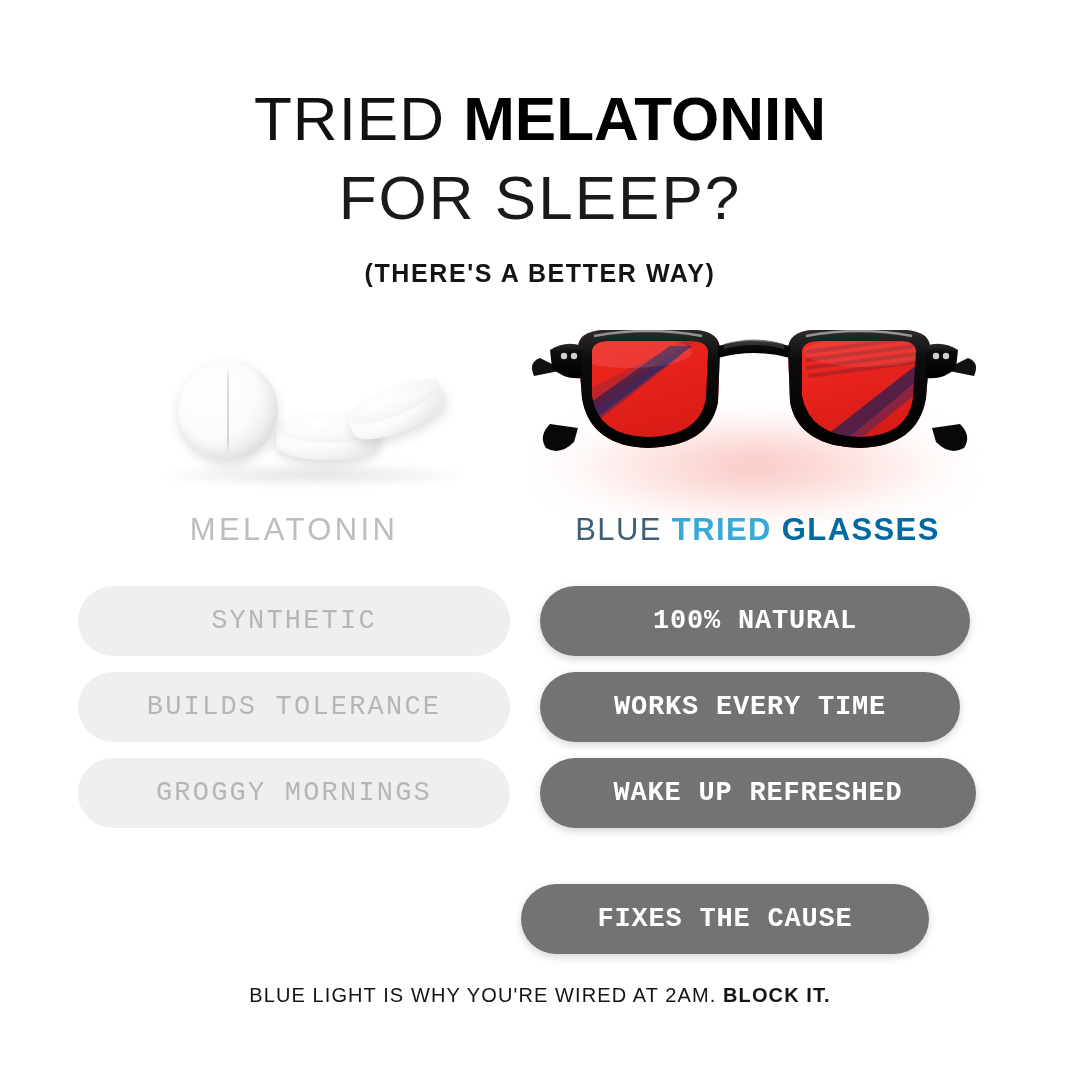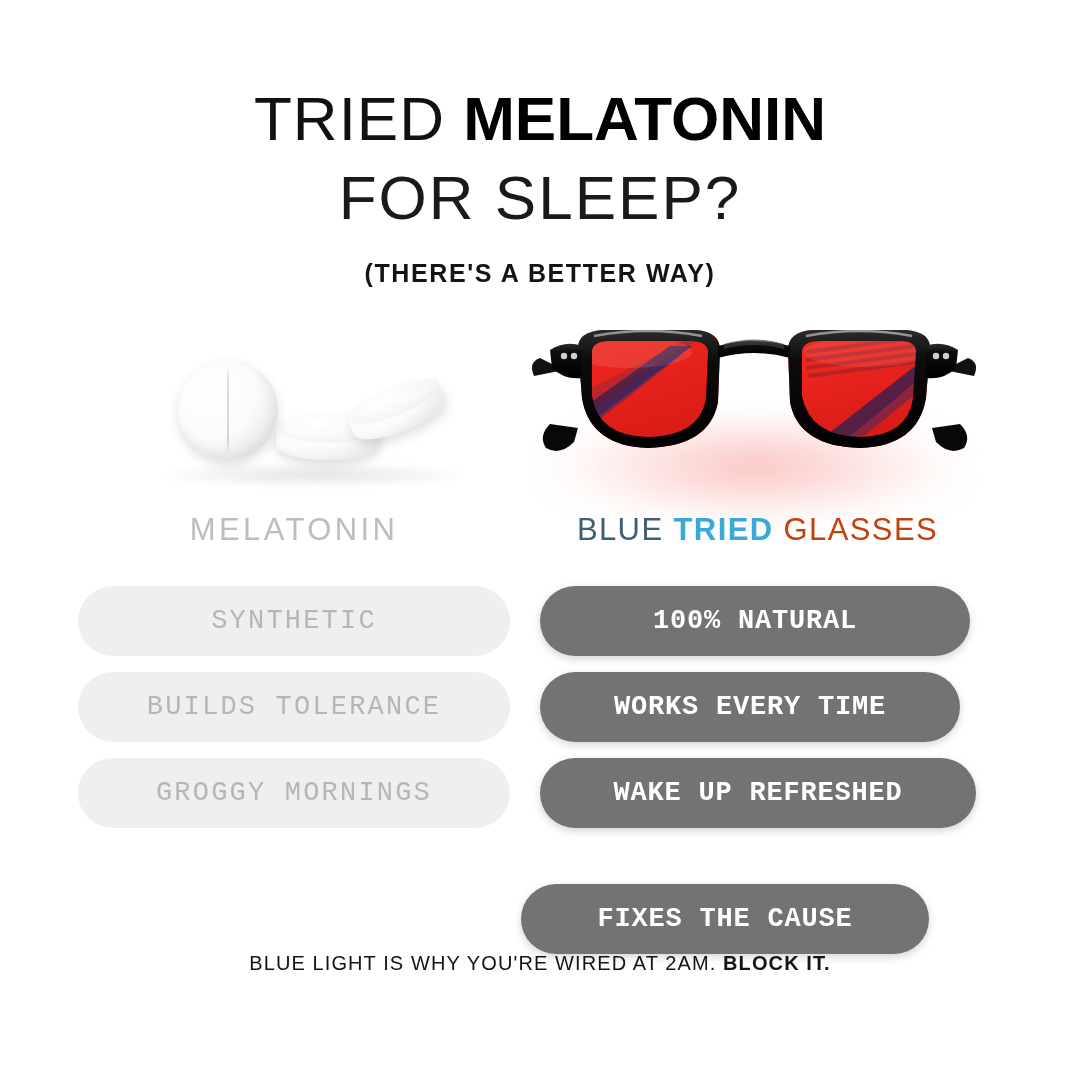--- a/index.html
+++ b/index.html
@@ -192,22 +192,22 @@
   }
   .caption-right .cr-blue {
     font-weight: 400;
     color: #3f5f77;
   }
   .caption-right .cr-light {
     font-weight: 800;
     color: #3aa9d8;
   }
   .caption-right .cr-rest {
-    font-weight: 400;
-    color: #c2410c;
+    font-weight: 700;
+    color: #0369a1;
   }
 
   
   .pill-grid {
     position: absolute;
     top: 586px;
     left: 0;
     width: 1080px;
   }
   .pill-row {
@@ -249,21 +249,21 @@
 
   
   .pos-w0 { left: 540px; width: 430px; }
   .pos-w1 { left: 540px; width: 436px; }
   .pos-w2 { left: 540px; width: 420px; }
   .pos-w3 { left: 521px; width: 408px; margin-top: 40px; }
 
   
   .footer {
     position: absolute;
-    top: 952px;
+    top: 984px;
     left: 0;
     width: 1080px;
     text-align: center;
     font-size: 20px;
     letter-spacing: 1.1px;
     color: #141414;
     font-weight: 400;
     white-space: nowrap;
   }
   .footer .foot-strong {

